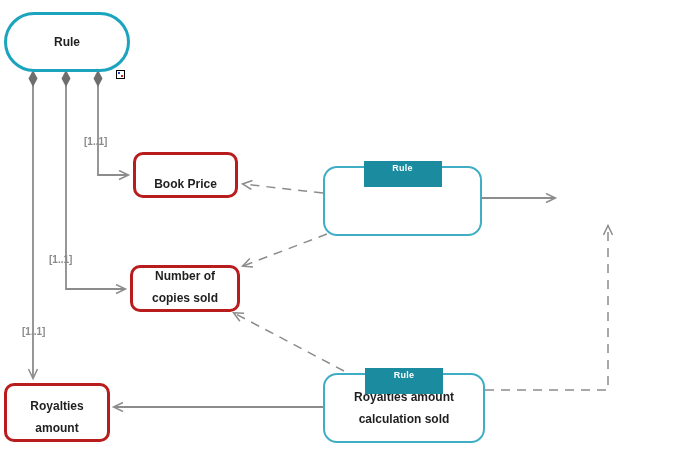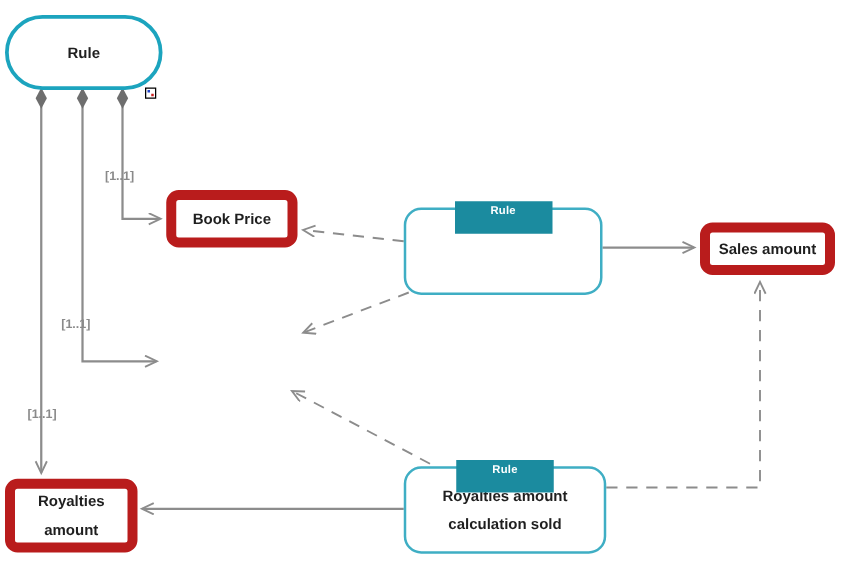--- a/index.html
+++ b/index.html
@@ -11,21 +11,21 @@
   .node{
     position:absolute;background:#ffffff;display:flex;align-items:center;justify-content:center;
     text-align:center;color:#1f1f1f;font-weight:bold;font-size:12px;line-height:1.85;
     box-sizing:border-box;
   }
   .term-main{
     border:3px solid #1CA4BE;border-radius:31px;
     left:4px;top:12px;width:126px;height:60px;
   }
   .term{
-    border:8px solid #b91c1c;border-radius:10px;
+    border:3px solid #b91c1c;border-radius:10px;align-items:flex-end;
   }
   .rule-box{
     border:2px solid #3FAEC4;border-radius:14px;
   }
   .badge{
     position:absolute;top:-7px;left:50%;transform:translateX(-50%);
     background:#1B8B9F;color:#ffffff;font-weight:bold;font-size:9px;line-height:14px;
     width:78px;height:26px;text-align:center;letter-spacing:.2px;
   }
   .node-label{display:inline-block;}
@@ -80,28 +80,28 @@
 
   <div class="decomp-icon">
     <span class="dot-blue"></span>
     <span class="dot-red"></span>
   </div>
 
   <div class="node term" style="left:133px;top:152px;width:105px;height:46px;">
     <span class="node-label">Book Price</span>
   </div>
 
+  <div class="node term" style="left:130px;top:265px;width:110px;height:47px;">
+    <span class="node-label" style="max-width:84px;">Number of copies sold</span>
+  </div>
 
   <div class="node term" style="left:4px;top:383px;width:106px;height:59px;">
     <span class="node-label" style="max-width:70px;">Royalties amount</span>
   </div>
 
-  <div class="node term" style="left:560px;top:178px;width:108px;height:42px;">
-    <span class="node-label">Sales amount</span>
-  </div>
 
   <div class="node rule-box" style="left:323px;top:166px;width:159px;height:70px;">
     <span class="badge">Rule</span>
   </div>
 
   <div class="node rule-box" style="left:323px;top:373px;width:162px;height:70px;">
     <span class="badge">Rule</span>
     <span class="node-label" style="max-width:125px;">Royalties amount calculation sold</span>
   </div>
 

